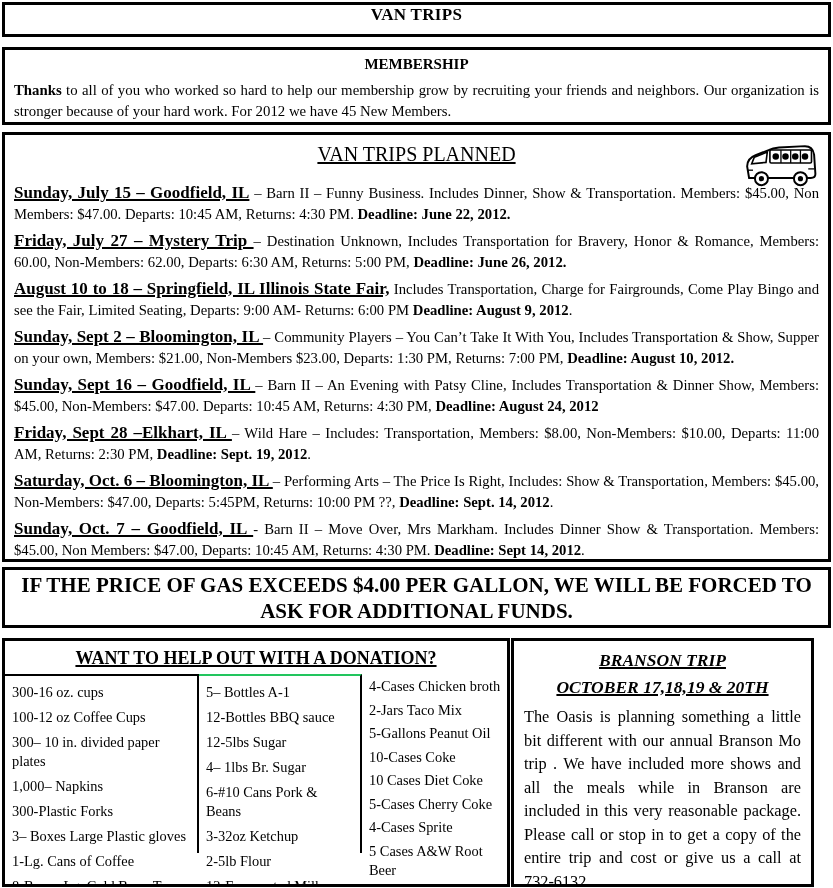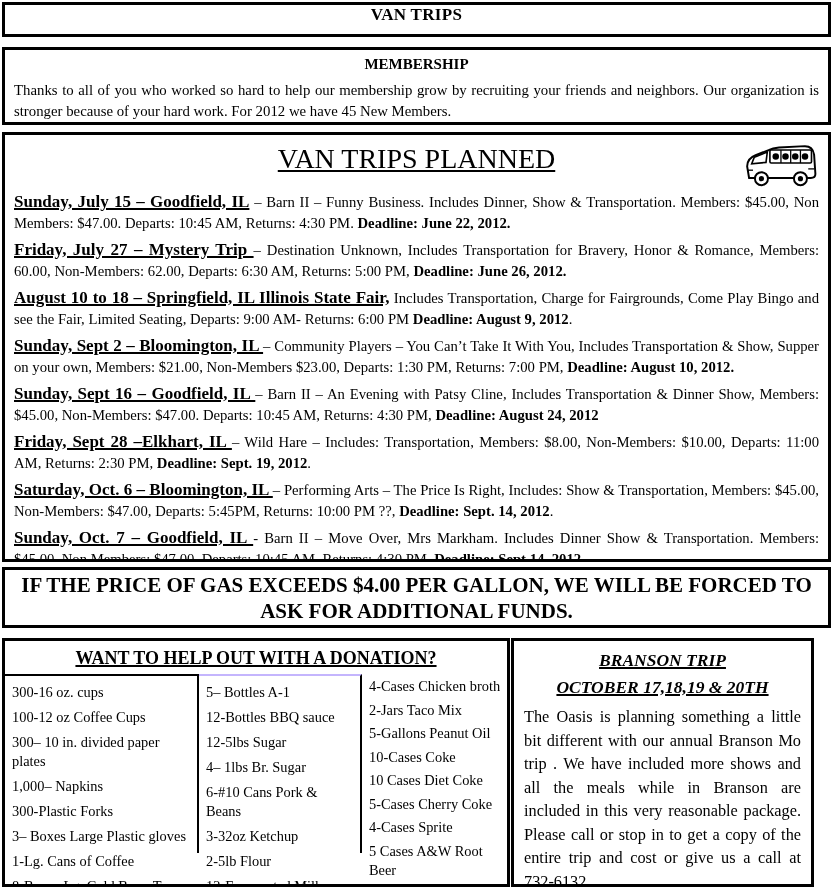--- a/index.html
+++ b/index.html
@@ -13,43 +13,43 @@
   .box { border:3px solid #000; box-sizing:border-box; background:#fff; }
 
   
   .title-box { height:35px; display:flex; justify-content:center; margin-bottom:10px; }
   .doc-title { font-weight:bold; font-size:17px; letter-spacing:.3px; }
 
   
   .membership-box { margin-bottom:7px; padding:4px 9px 7px; height:78px; overflow:hidden; }
   .membership-title { text-align:center; font-weight:bold; font-size:15px; margin:2px 0 7px; }
   .membership-text { font-size:14.8px; line-height:21px; text-align:justify; }
-  .membership-lead { font-weight:normal; }
+  .membership-lead { font-weight:bold; }
 
   
   .planned-box { position:relative; padding:5px 9px 4px; margin-bottom:5px; height:430px; overflow:hidden; }
-  .planned-title { text-align:center; font-size:28px; text-decoration:underline; margin:3px 0 16px; font-weight:normal; }
+  .planned-title { text-align:center; font-size:20px; text-decoration:underline; margin:3px 0 16px; font-weight:normal; }
   .van-art { position:absolute; top:5px; right:10px; }
   .trip { font-size:14.7px; line-height:21px; text-align:justify; margin:0 0 5px; }
   .trip-heading { font-weight:bold; font-size:17px; text-decoration:underline; text-decoration-thickness:1.5px; }
   .trip-deadline { font-weight:bold; }
 
   
   .gas-box { height:61px; margin-bottom:10px; display:flex; align-items:center; justify-content:center;
              text-align:center; font-weight:bold; font-size:21px; line-height:26px; padding:2px 16px; }
 
   
   .bottom-row { display:flex; gap:1px; }
   .donation-box { width:508px; height:249px; padding:0; overflow:hidden; }
   .donation-title { text-align:center; font-weight:bold; font-size:18px; text-decoration:underline;
                     text-decoration-thickness:1.5px; padding:7px 0 5px; }
   .don-table { display:flex; align-items:stretch; height:179px; }
   .don-col { box-sizing:border-box; padding:7px 6px 0 7px; }
   .don-col-1 { width:194px; border-top:2px solid #000; border-right:2px solid #000; }
-  .don-col-2 { width:163px; border-top:2px solid #c4b5fd; border-right:2px solid #000; }
+  .don-col-2 { width:163px; border-top:2px solid #22c55e; border-right:2px solid #000; }
   .don-col-3 { width:145px; padding-top:3px; }
   .don-item { font-size:14.4px; line-height:19px; margin-bottom:6px; }
   .don-col-3 .don-item { margin-bottom:4.5px; }
 
   .branson-box { width:303px; height:249px; padding:3px 10px 4px; overflow:hidden; }
   .branson-title { text-align:center; font-weight:bold; font-style:italic; font-size:17.5px;
                    text-decoration:underline; text-decoration-thickness:1.5px; margin:6px 0 5px; }
   .branson-text { font-size:16.3px; line-height:23.5px; text-align:justify; margin-top:7px; }
 </style>
 </head>

